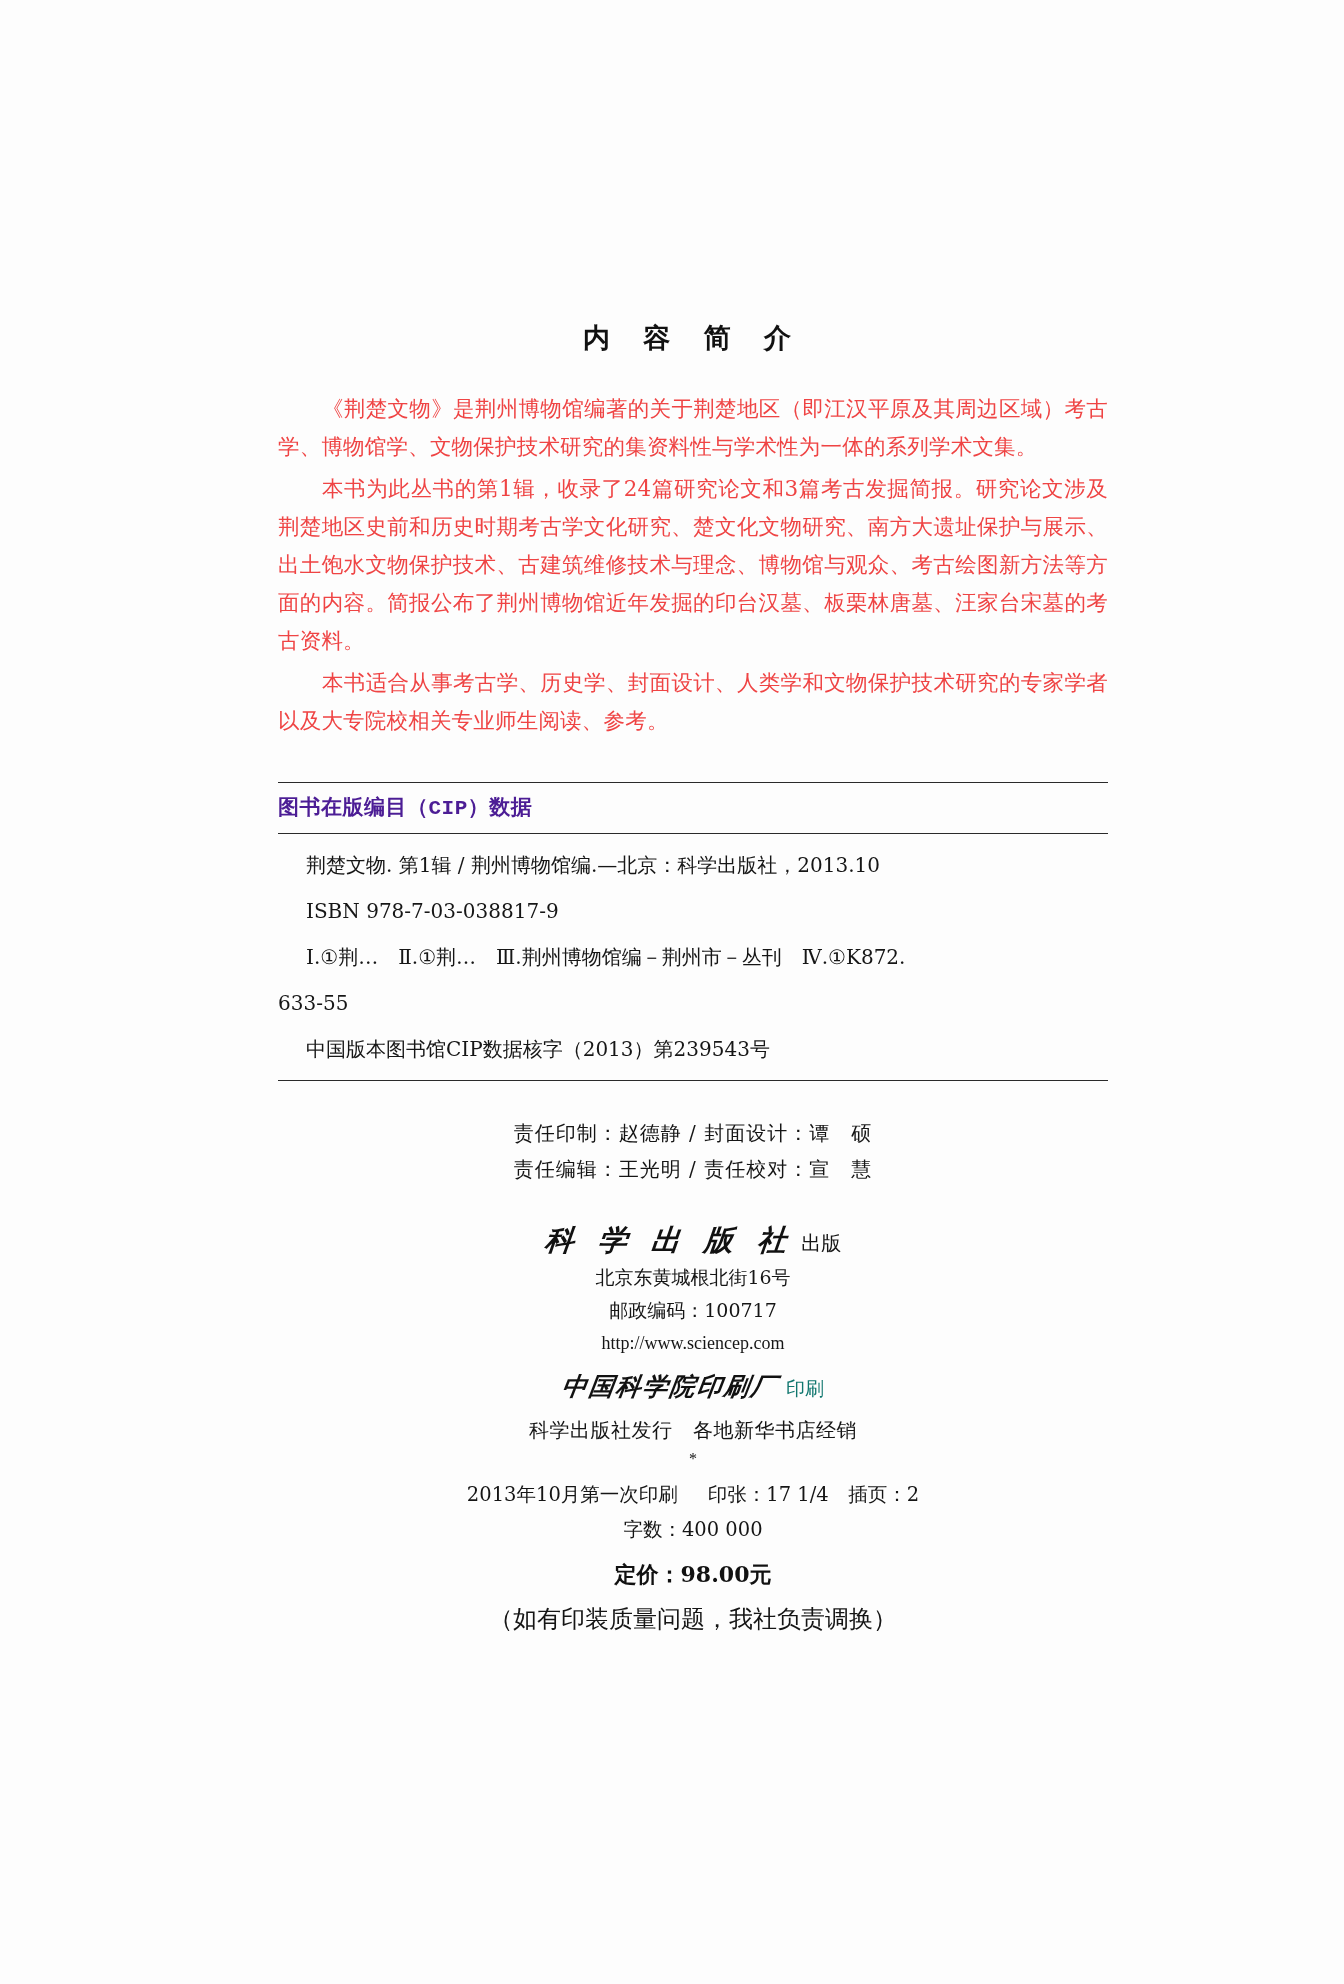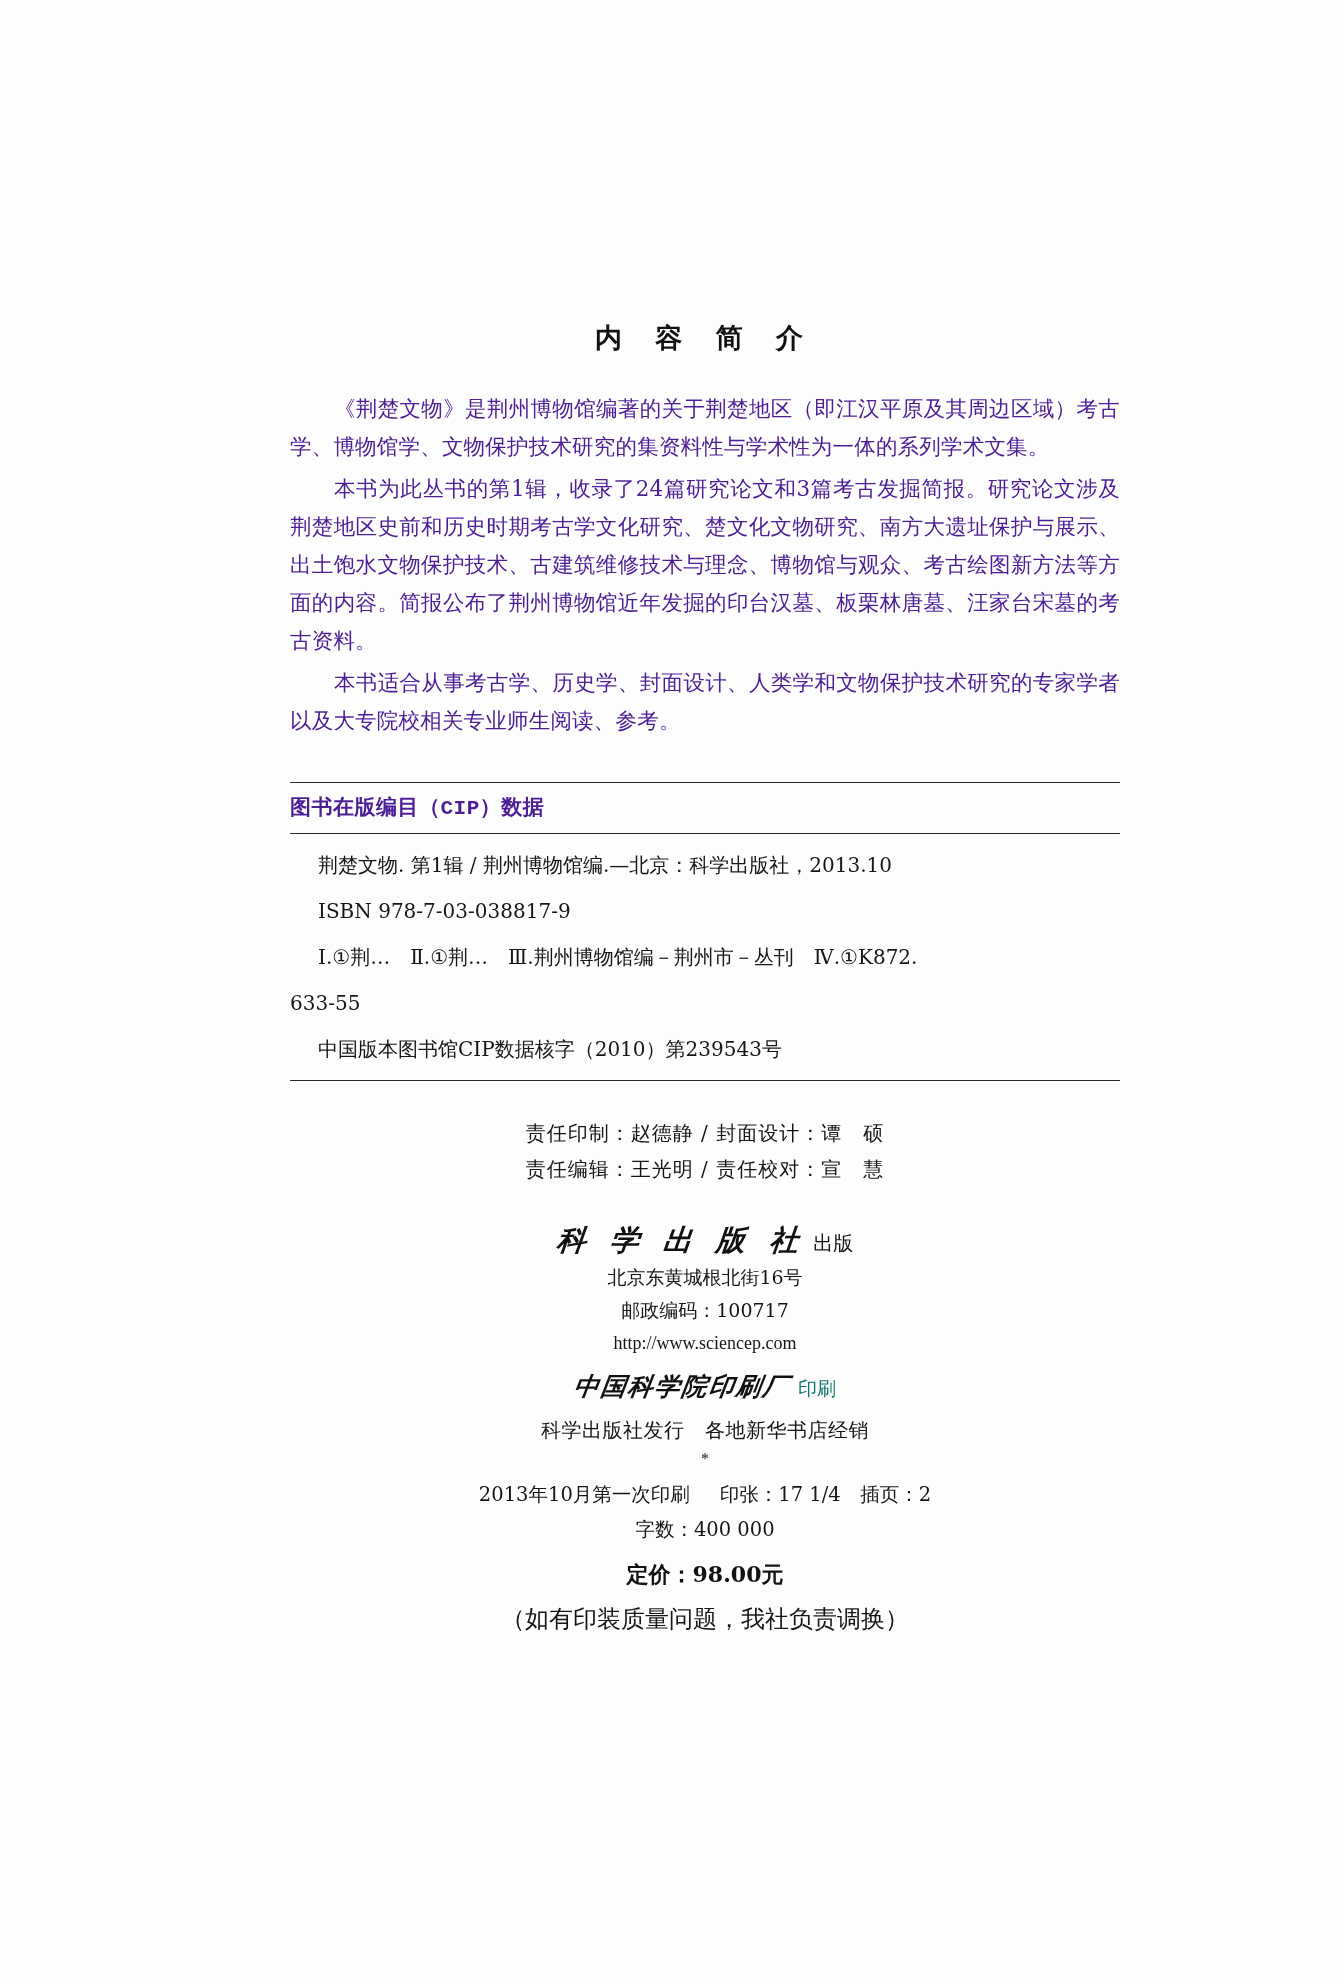--- a/index.html
+++ b/index.html
@@ -18,21 +18,21 @@
   .page {
     position: absolute;
     left: 0;
     top: 0;
     width: 1344px;
     height: 1984px;
     background: #fdfdfd;
   }
   .content {
     position: absolute;
-    left: 290px;
+    left: 278px;
     top: 320px;
     width: 830px;
   }
 
   
   .section-title {
     text-align: center;
     font-size: 27px;
     letter-spacing: 12px;
     font-weight: 600;
@@ -41,21 +41,21 @@
     font-family: "DejaVu Serif", "Liberation Serif", serif;
   }
 
   
   .intro p {
     margin: 0 0 4px 0;
     font-size: 21.5px;
     line-height: 38px;
     text-align: justify;
     text-indent: 44px;
-    color: #4c1d95;
+    color: #ef4444;
     font-family: "DejaVu Serif", "Liberation Serif", serif;
     letter-spacing: 0.2px;
   }
 
   
   .cip {
     margin-top: 42px;
   }
   .rule {
     border: 0;
@@ -217,21 +217,21 @@
 
     <div class="cip">
       <hr class="rule">
       <div class="cip-heading">图书在版编目（CIP）数据</div>
       <hr class="rule">
       <div class="cip-body">
         <p class="indent">荆楚文物. 第1辑 / 荆州博物馆编.—北京：科学出版社，2013.10</p>
         <p class="indent">ISBN 978-7-03-038817-9</p>
         <p class="indent">Ⅰ.①荆…　Ⅱ.①荆…　Ⅲ.荆州博物馆编－荆州市－丛刊　Ⅳ.①K872.</p>
         <p>633-55</p>
-        <p class="indent last">中国版本图书馆CIP数据核字（2010）第239543号</p>
+        <p class="indent last">中国版本图书馆CIP数据核字（2013）第239543号</p>
       </div>
       <hr class="rule">
     </div>
 
     <div class="credits">
       <div>责任印制：赵德静 / 封面设计：谭　硕</div>
       <div>责任编辑：王光明 / 责任校对：宣　慧</div>
     </div>
 
     <div class="publisher">

